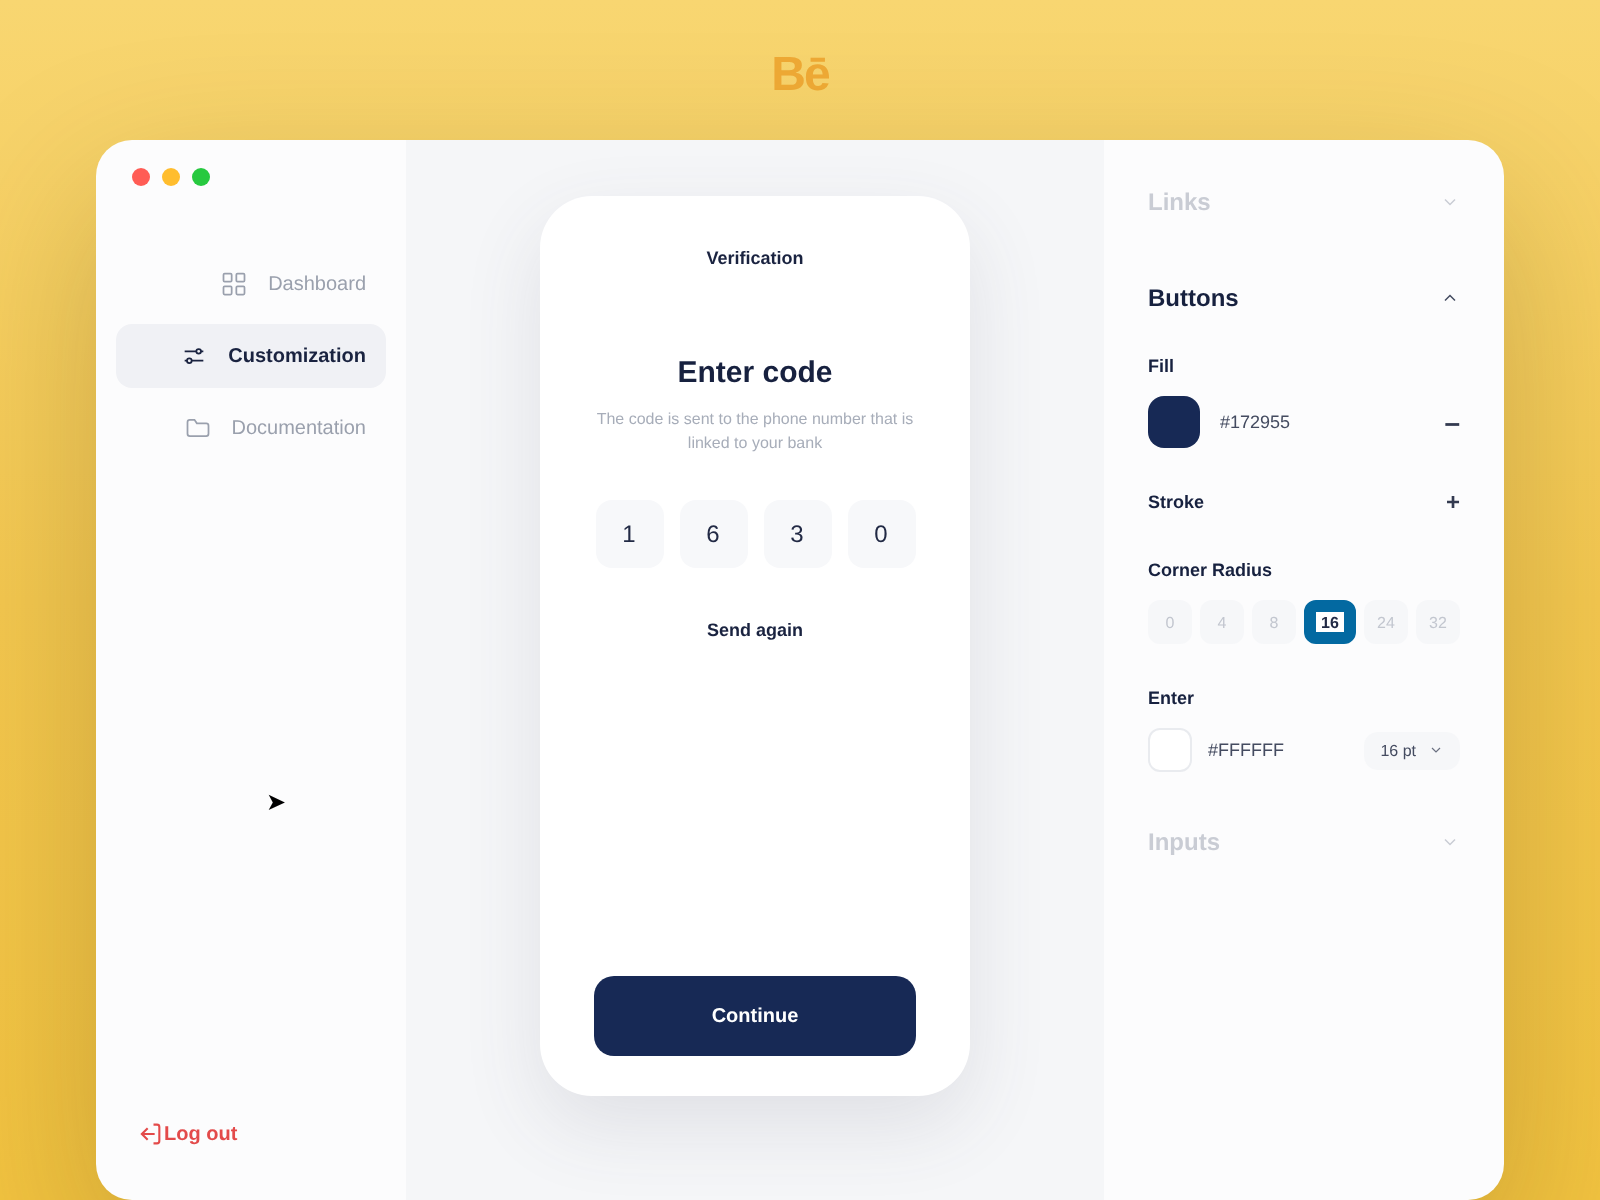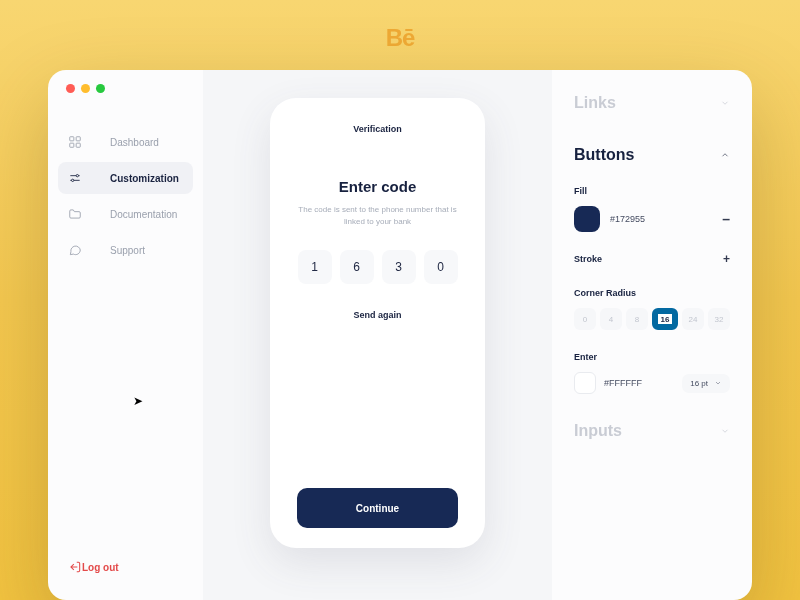--- a/index.html
+++ b/index.html
@@ -4,38 +4,38 @@
   <style>
     * { box-sizing: border-box; margin: 0; padding: 0; font-family: -apple-system, BlinkMacSystemFont, 'Segoe UI', Helvetica, Arial, sans-serif; }
     body { width: 800px; height: 600px; background: linear-gradient(180deg, #f8d671 0%, #f4c850 50%, #f2c340 100%); overflow: hidden; position: relative; }
     .behance { position: absolute; top: 24px; left: 50%; transform: translateX(-50%); color: #efaa35; font-weight: 800; font-size: 24px; letter-spacing: -1px; }
     .app-window { position: absolute; top: 70px; left: 48px; right: 48px; bottom: 0; background: #fcfcfd; border-radius: 18px; box-shadow: 0 30px 80px rgba(80,60,10,0.25); display: flex; overflow: hidden; }
     .traffic { position: absolute; top: 14px; left: 18px; display: flex; gap: 6px; }
     .traffic span { width: 9px; height: 9px; border-radius: 50%; display: block; }
     .t-red { background: #ff5c55; } .t-yel { background: #ffbd2e; } .t-grn { background: #27c93f; }
     .sidebar { width: 155px; padding-top: 56px; display: flex; flex-direction: column; }
     .nav { display: flex; flex-direction: column; gap: 4px; padding: 0 10px; }
-    .nav-item { display: flex; align-items: center; gap: 28px; padding: 9px 10px; border-radius: 8px; font-size: 10px; color: #9aa0ad; cursor: pointer; }
+    .nav-item { display: flex; align-items: center; gap: 10px; padding: 9px 10px; border-radius: 8px; font-size: 10px; color: #9aa0ad; cursor: pointer; justify-content: flex-end; }
     .nav-item.active { background: #f0f1f5; color: #1a2340; font-weight: 600; }
     .nav-icon { width: 14px; height: 14px; flex-shrink: 0; stroke: currentColor; fill: none; stroke-width: 1.5; }
     .logout { margin-top: auto; display: flex; align-items: center; padding: 16px 20px 26px; color: #e34a4a; font-size: 10px; font-weight: 600; cursor: pointer; }
     .logout svg { width: 14px; height: 14px; stroke: #e34a4a; fill: none; stroke-width: 1.8; }
     .preview-col { flex: 1; background: #f5f6f8; display: flex; justify-content: center; padding-top: 28px; }
     .phone { width: 215px; height: 450px; background: #fff; border-radius: 26px; box-shadow: 0 15px 40px rgba(70,70,100,0.12); padding: 26px 27px 20px; display: flex; flex-direction: column; align-items: center; }
     .phone-title { font-size: 9px; font-weight: 600; color: #1a2340; }
     .phone-heading { font-size: 15px; font-weight: 700; color: #17213f; margin-top: 44px; }
     .phone-desc { font-size: 8px; color: #a7adb9; text-align: center; margin-top: 9px; line-height: 1.5; max-width: 160px; }
     .code-row { display: flex; gap: 8px; margin-top: 22px; }
     .code-box { width: 34px; height: 34px; border-radius: 8px; background: #f7f8fa; display: flex; align-items: center; justify-content: center; font-size: 12px; color: #222a45; font-weight: 500; }
     .send-again { font-size: 9px; color: #1a2340; font-weight: 600; margin-top: 26px; cursor: pointer; }
     .continue { margin-top: auto; width: 100%; height: 40px; background: #172955; border-radius: 10px; color: #fff; font-size: 10px; font-weight: 600; display: flex; align-items: center; justify-content: center; cursor: pointer; }
     .panel { width: 200px; padding: 16px 22px 0 22px; overflow: hidden; }
     .section-head { display: flex; justify-content: space-between; align-items: center; padding: 8px 0; cursor: pointer; }
     .section-head.muted .sec-title { color: #c9ccd4; font-weight: 600; }
-    .sec-title { font-size: 16px; font-weight: 700; color: #17213f; }
+    .sec-title { font-size: 12px; font-weight: 700; color: #17213f; }
     .chev { width: 10px; height: 10px; stroke: #444b60; fill: none; stroke-width: 1.8; }
     .chev.muted { stroke: #c9ccd4; }
     .panel-body { padding-top: 14px; }
     .prop-label { font-size: 9px; font-weight: 700; color: #17213f; margin-bottom: 10px; }
     .fill-row { display: flex; align-items: center; gap: 10px; margin-bottom: 20px; }
     .swatch { width: 26px; height: 26px; border-radius: 8px; }
     .sw-dark { background: #172955; }
     .sw-white { background: #fff; border: 1px solid #e9ebef; width: 22px; height: 22px; border-radius: 6px; }
     .hex { font-size: 9px; color: #444b60; font-weight: 500; }
     .dash { margin-left: auto; font-size: 14px; color: #333a50; font-weight: 700; cursor: pointer; }
@@ -78,26 +78,20 @@
             <circle cx="16" cy="8" r="2"></circle>
             <circle cx="8" cy="16" r="2"></circle>
           </svg>
         <span>Customization</span>
       </div>
       <div class="nav-item">
         <svg class="nav-icon" viewBox="0 0 24 24">
             <path d="M3 7a2 2 0 0 1 2-2h4l2 3h8a2 2 0 0 1 2 2v7a2 2 0 0 1-2 2H5a2 2 0 0 1-2-2z"></path>
           </svg>
         <span>Documentation</span>
-      </div>
-      <div class="nav-item">
-        <svg class="nav-icon" viewBox="0 0 24 24">
-            <path d="M21 12a8 8 0 0 1-11.8 7L4 20l1-5.2A8 8 0 1 1 21 12z"></path>
-          </svg>
-        <span>Support</span>
       </div>
     </div>
     <div class="logout">
       <svg viewBox="0 0 24 24">
           <path d="M15 4h3a2 2 0 0 1 2 2v12a2 2 0 0 1-2 2h-3M10 17l-5-5 5-5M5 12h11"></path>
         </svg>
       <span>Log out</span>
     </div>
   </div>
 

